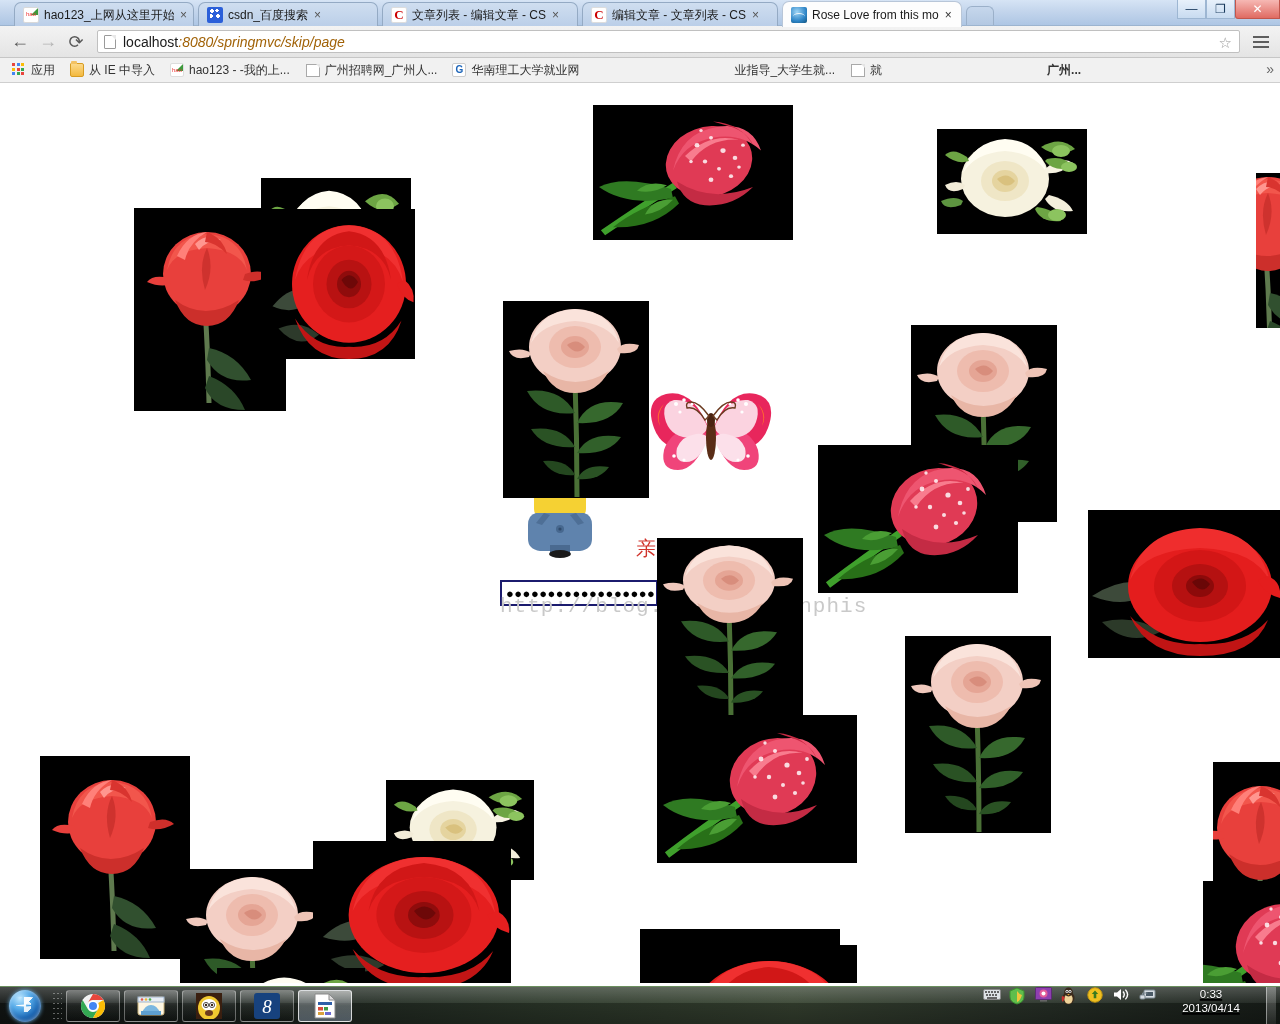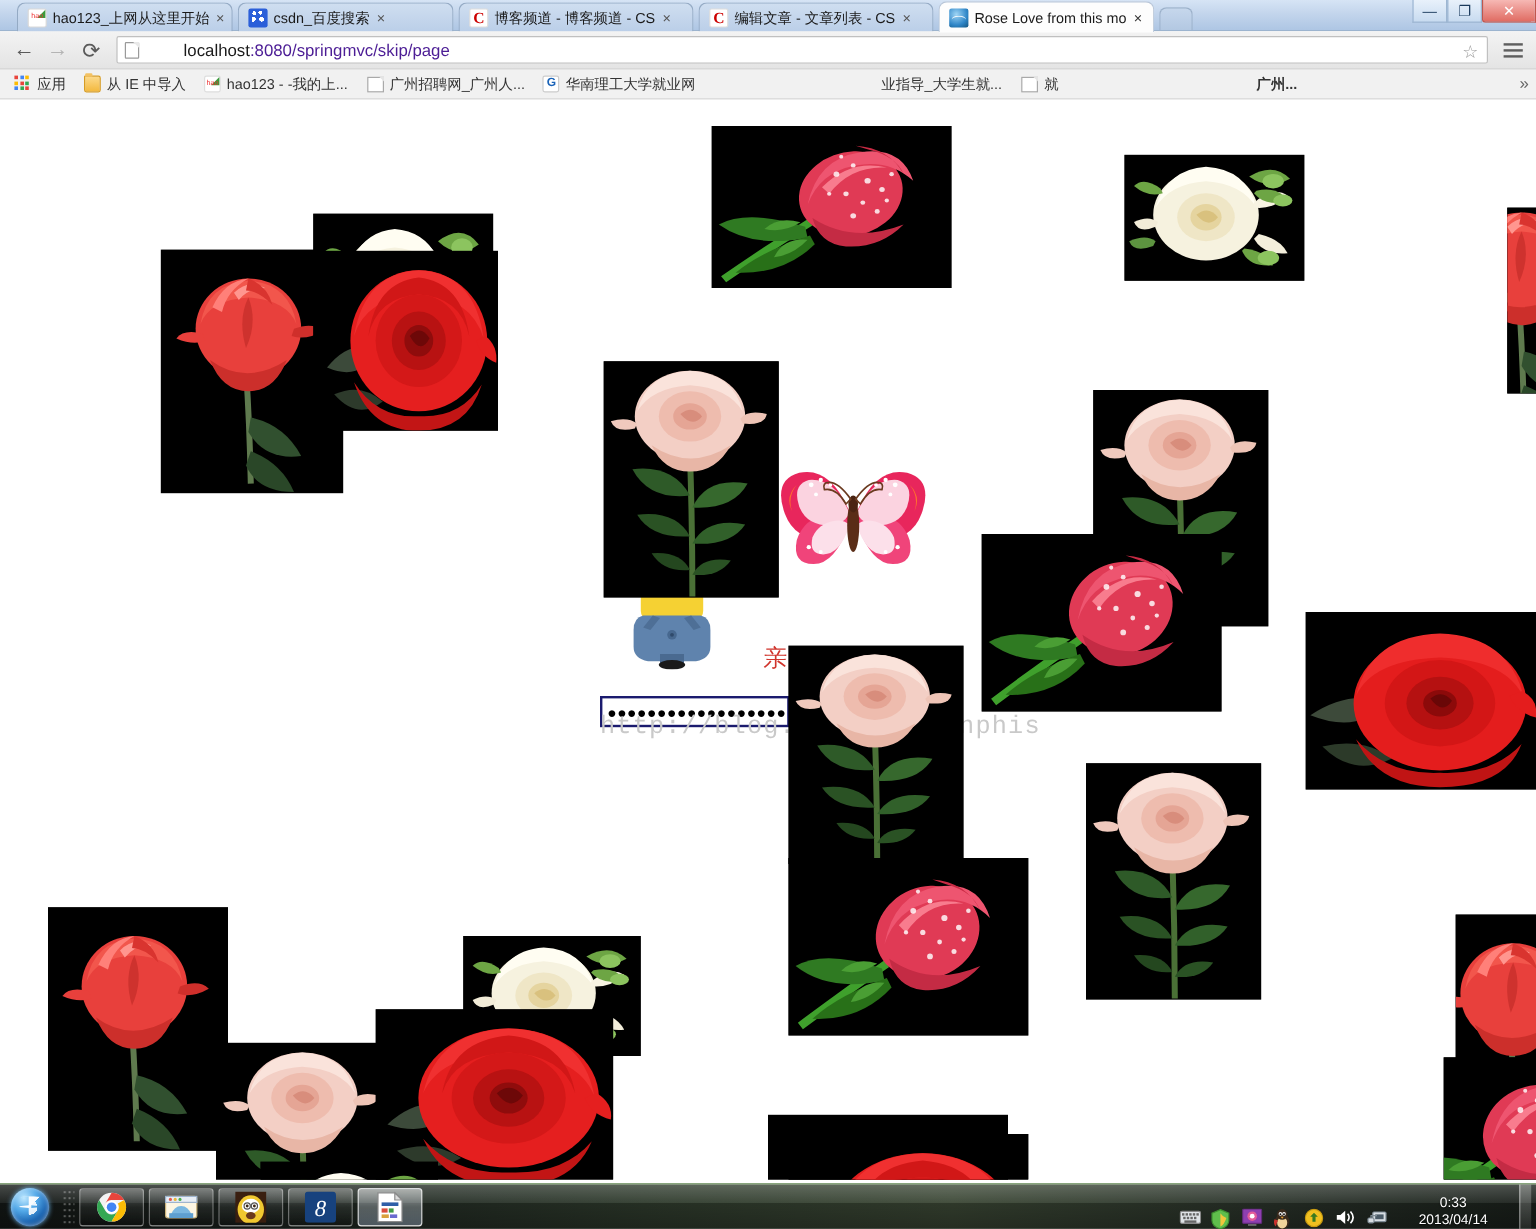--- a/index.html
+++ b/index.html
@@ -197,22 +197,22 @@
     margin-right: 7px;
     position: relative;
     flex: 0 0 12px;
   }
   .page-icon::before {
     content: "";
     position: absolute; right: -1px; top: -1px;
     border-left: 5px solid transparent;
     border-top: 5px solid #e8e8e8;
   }
-  .url-strong { color: #1a1a1a; margin-left: 30px; }
-  .url-dim { color: #4c1d95; }
+  .url-strong { color: #1a1a1a; }
+  .url-dim { color: #a16207; font-style: italic; }
   .star-icon {
     position: absolute; right: 7px; top: 3px;
     font-size: 15px; color: #9a9a9a;
   }
   .menu-icon {
     width: 22px; height: 24px;
     display: flex; flex-direction: column; justify-content: center; gap: 3px;
     padding: 0 3px;
     margin-left: 6px;
   }
@@ -388,23 +388,24 @@
     background: linear-gradient(to bottom, rgba(255,255,255,.30), rgba(255,255,255,.06) 50%, rgba(0,0,0,.18));
     display: flex; align-items: center; justify-content: center;
     position: relative;
   }
   .tb-btn.active {
     background: linear-gradient(to bottom, rgba(255,255,255,.55), rgba(230,240,255,.30) 50%, rgba(180,200,230,.35));
     border-color: rgba(255,255,255,.75);
   }
   .tray {
     margin-left: auto;
-    display: flex; align-items: flex-end; gap: 9px;
+    display: flex; align-items: flex-start; gap: 9px;
     padding-right: 4px;
     height: 100%;
+    text-decoration: underline;
   }
   .tray-ico { width: 17px; height: 17px; position: relative; }
   .clock {
     width: 92px;
     text-align: center;
     color: #fff;
     font-size: 11.5px;
     line-height: 14px;
     text-shadow: 0 1px 1px rgba(0,0,0,.8);
   }
@@ -428,21 +429,21 @@
     </div>
 
     <div class="tab" style="left:198px; width:180px;">
       <span class="favicon fav-baidu"></span>
       <span class="tab-title">csdn_百度搜索</span>
       <span class="tab-close">×</span>
     </div>
 
     <div class="tab" style="left:382px; width:196px;">
       <span class="favicon fav-csdn">C</span>
-      <span class="tab-title">博客频道 - 博客频道 - CS</span>
+      <span class="tab-title">文章列表 - 编辑文章 - CS</span>
       <span class="tab-close">×</span>
     </div>
 
     <div class="tab" style="left:582px; width:196px;">
       <span class="favicon fav-csdn">C</span>
       <span class="tab-title">编辑文章 - 文章列表 - CS</span>
       <span class="tab-close">×</span>
     </div>
 
     <div class="tab active" style="left:782px; width:180px;">

